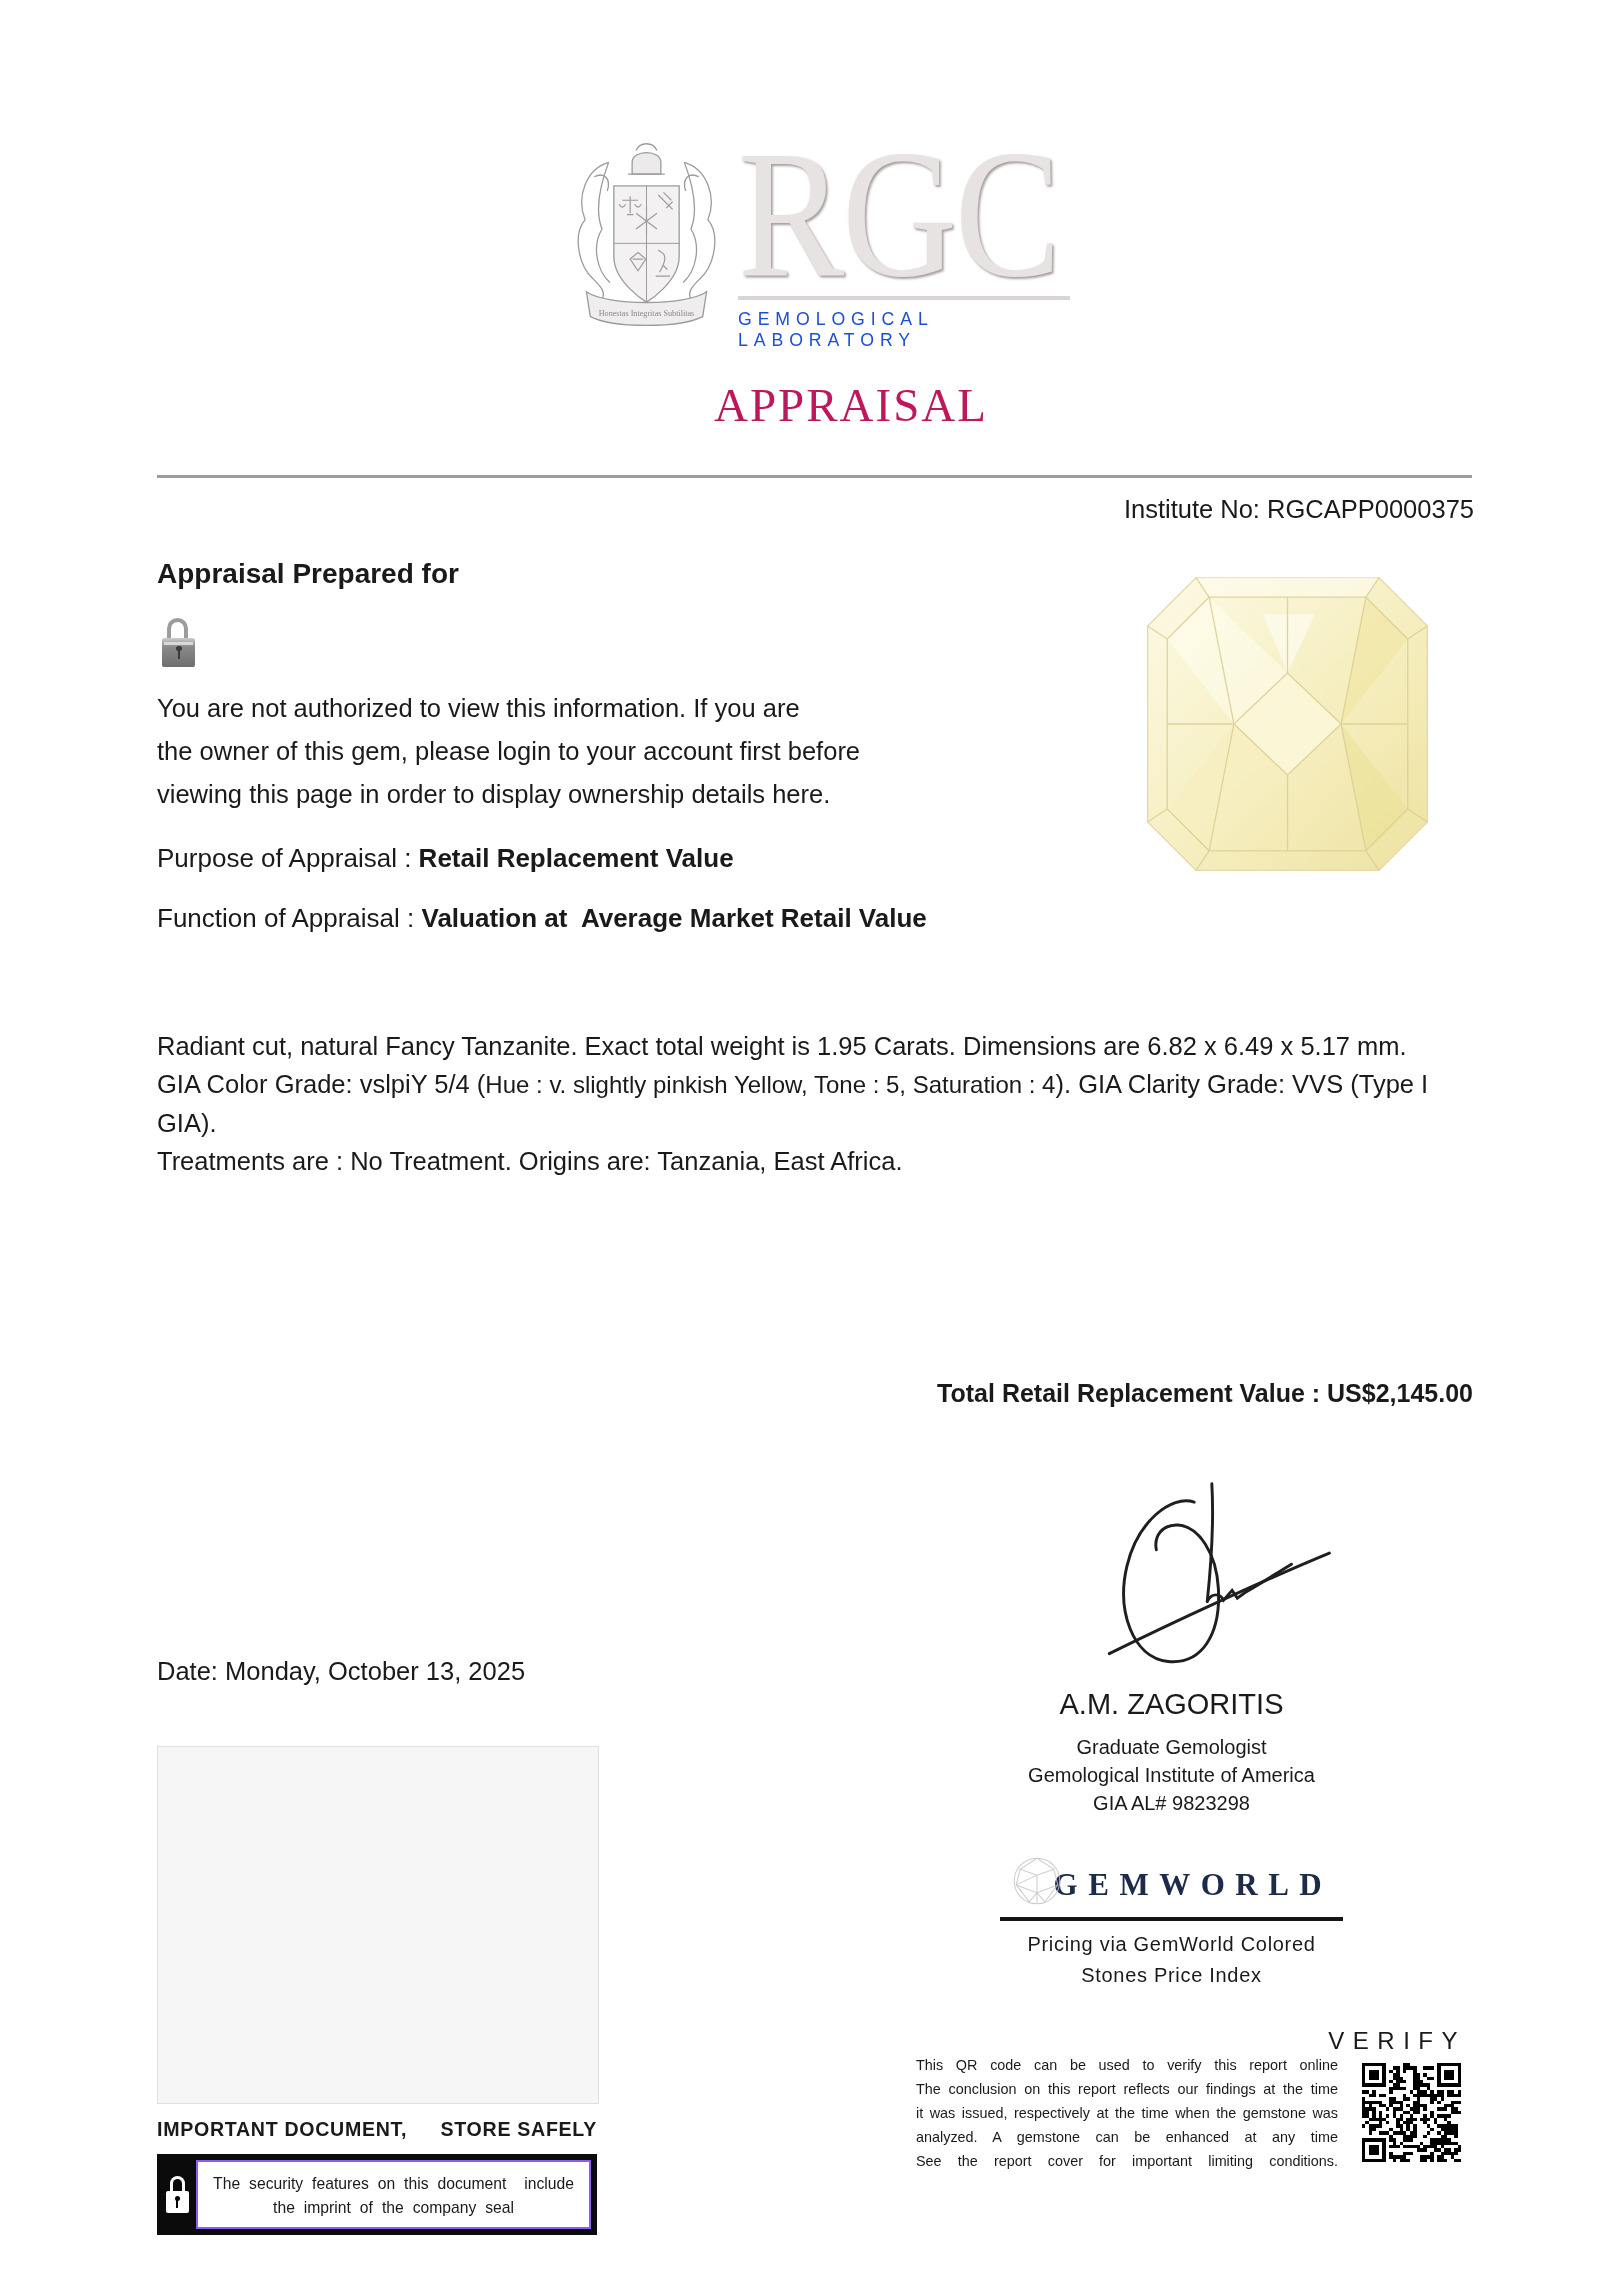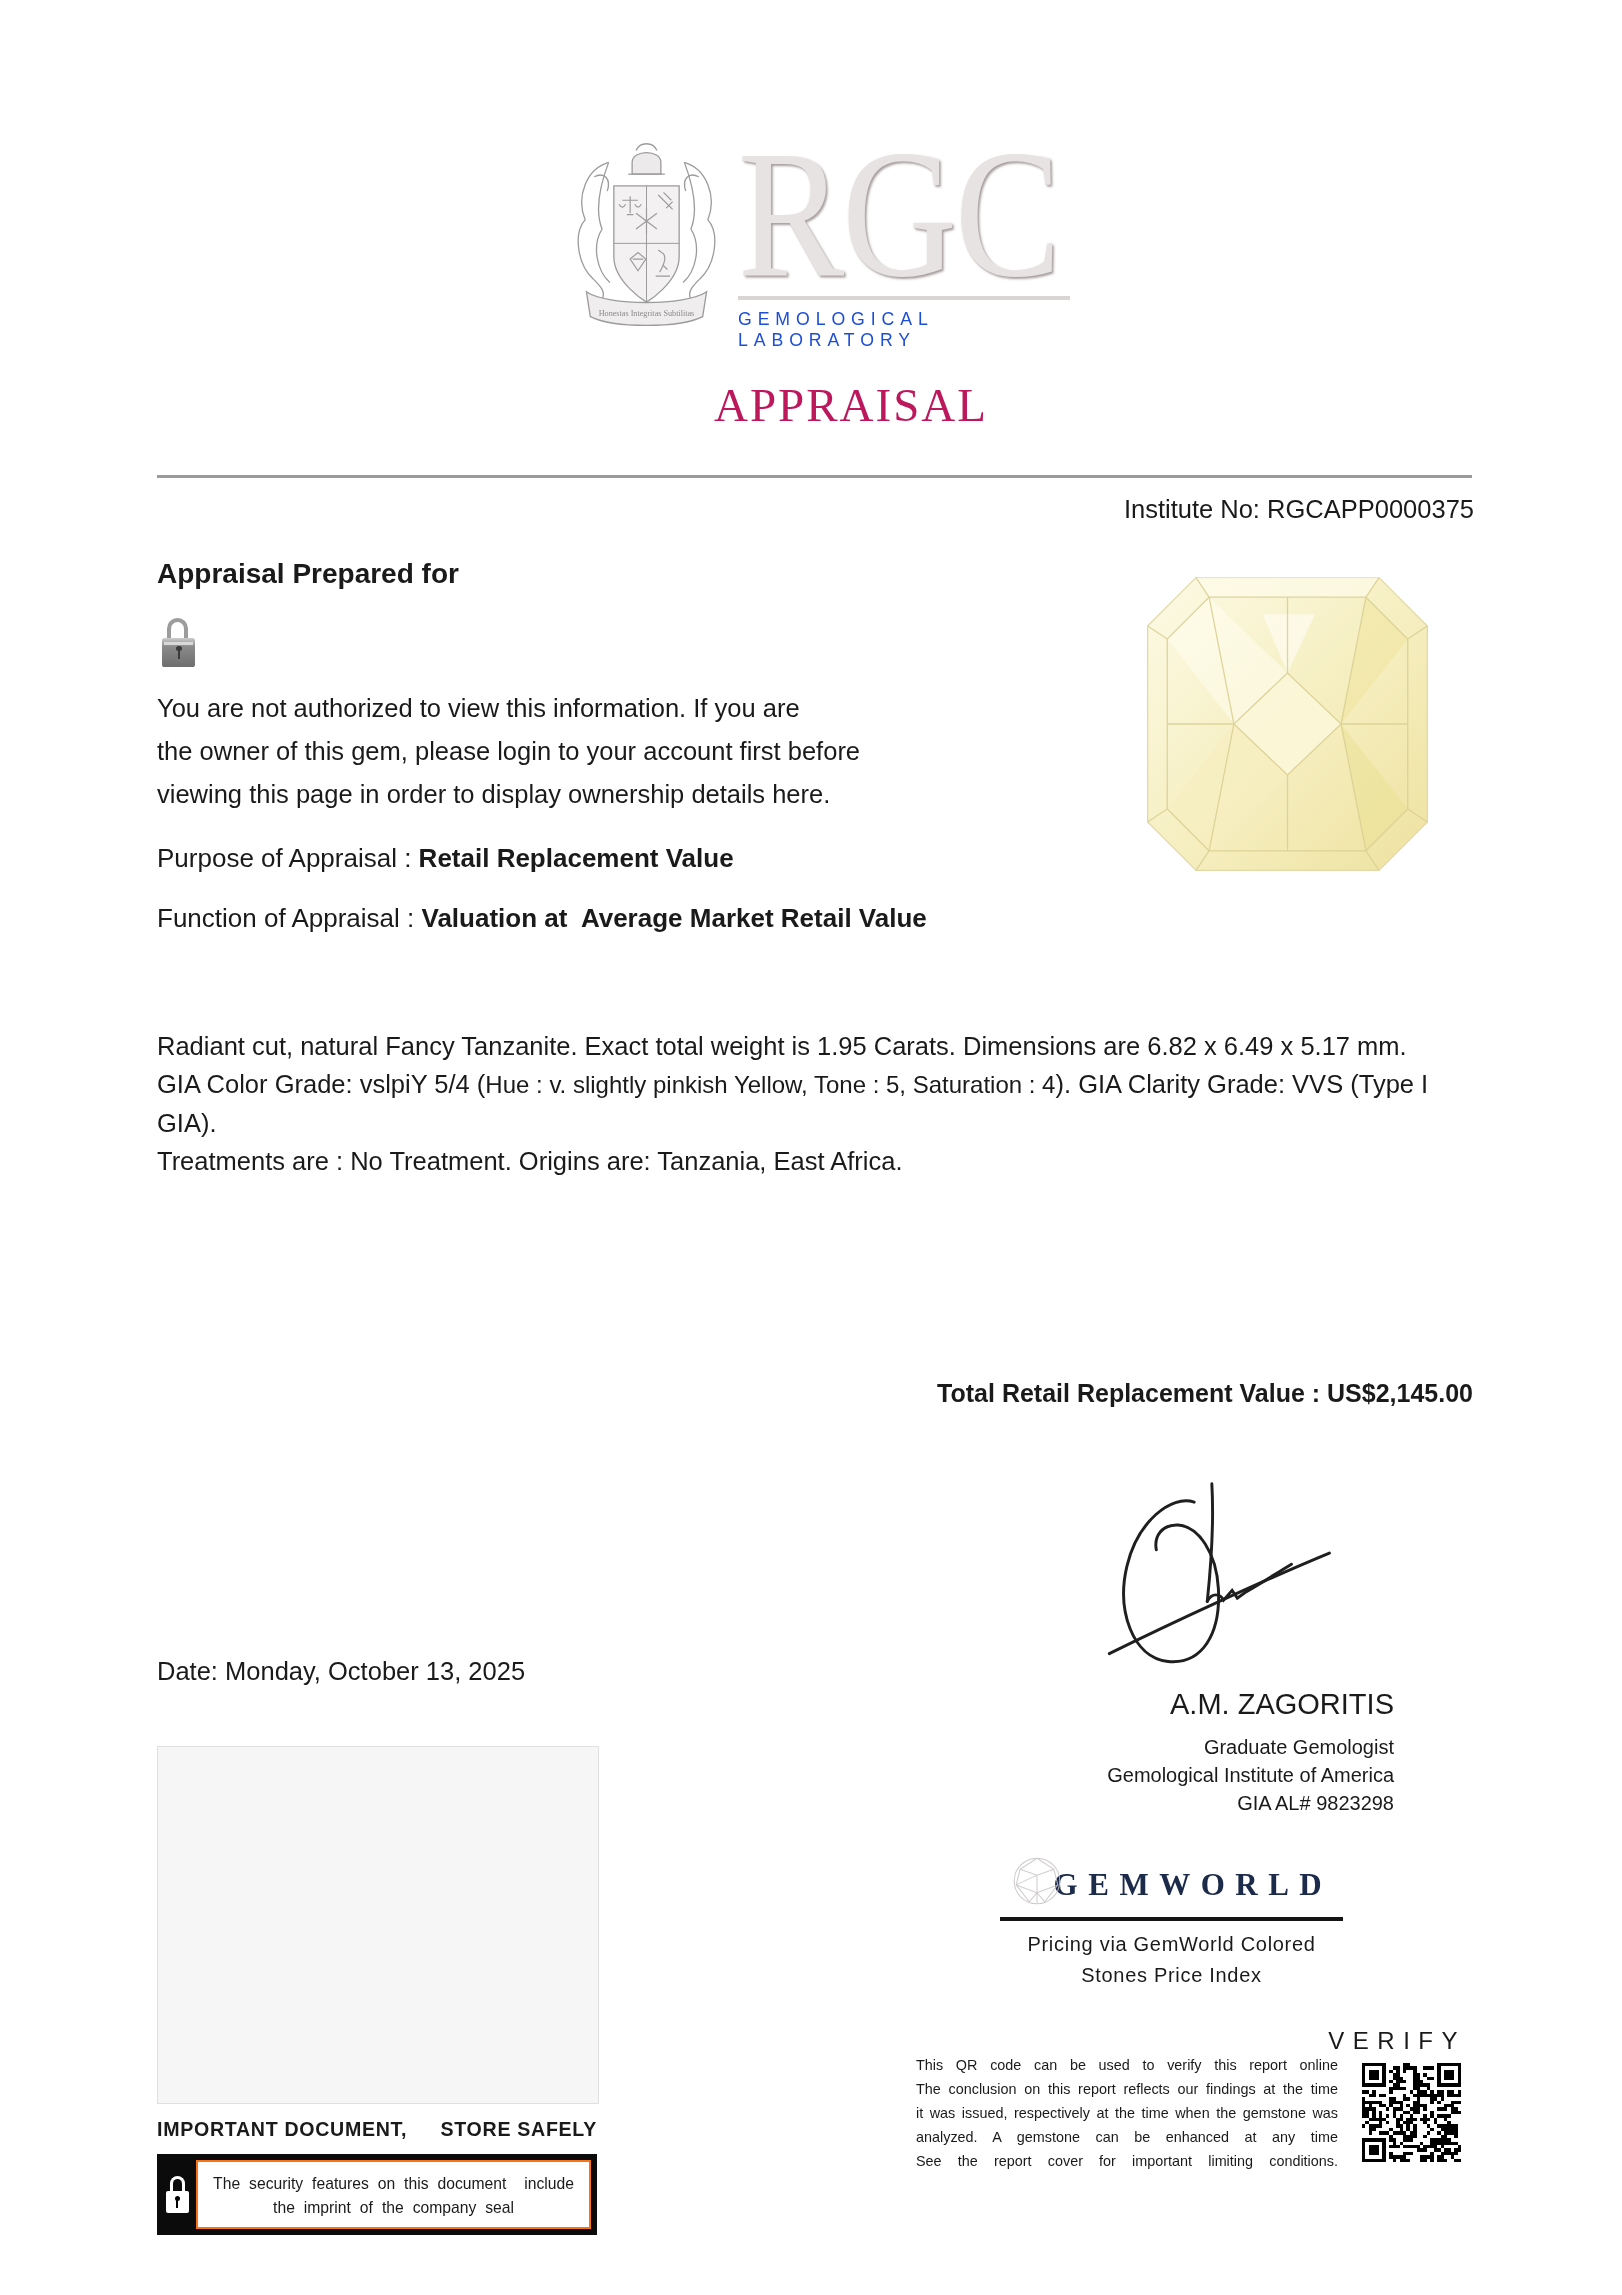--- a/index.html
+++ b/index.html
@@ -46,21 +46,21 @@
   
   .descr{left:157px;top:1027px;width:1322px;font-size:25.5px;line-height:38px;}
   .descr .small{font-size:24px;margin-top:26px;}
 
   
   .val-total{left:0;right:149px;top:1379px;text-align:right;font-size:25px;font-weight:bold;}
   .val-words{left:0;right:149px;top:1421px;text-align:right;font-size:26px;font-style:italic;}
 
   
   .signature{left:1047px;top:1476px;width:314px;height:209px;}
-  .signatory{left:949px;top:1688px;width:445px;text-align:right;}
+  .signatory{left:949px;top:1688px;width:445px;text-align:center;}
   .signatory .name{font-size:29px;margin-bottom:11.8px;}
   .signatory .sub{font-size:20px;line-height:28px;}
 
   .date-line{left:157px;top:1657px;font-size:25.5px;}
 
   
   .seal-box{left:157px;top:1746px;width:440px;height:356px;background:#f6f6f6;border:0.7px solid #e0e0e0;}
 
   
   .gemworld{left:949px;top:1857px;width:445px;text-align:center;}
@@ -75,21 +75,21 @@
   .verify-label{left:1309px;top:2027px;width:157px;text-align:right;font-size:24px;letter-spacing:8.5px;}
   .qr{left:1362px;top:2063px;width:99px;height:99px;}
   .qr-text{left:916px;top:2053px;width:422px;font-size:14.4px;line-height:24px;}
   .qline{text-align:justify;text-align-last:justify;}
 
   
   .important{left:157px;top:2118px;width:440px;display:flex;justify-content:space-between;
      font-size:19.6px;font-weight:bold;letter-spacing:0.7px;}
   .sec-box{left:157px;top:2154px;width:440px;height:81px;background:#0b0b0b;}
   .sec-inner{position:absolute;left:39px;top:5.9px;right:5.9px;bottom:5.9px;background:#ffffff;
-     border:2px solid #f97316;text-align:center;font-size:15.7px;line-height:24px;
+     border:2px solid #8b5cf6;text-align:center;font-size:15.7px;line-height:24px;
      word-spacing:4.6px;padding-top:9.8px;box-sizing:border-box;}
   .seclock{position:absolute;left:8.5px;top:22px;width:23.6px;height:37px;}
   .seclock .shackle{position:absolute;left:4.6px;top:0;width:9.2px;height:14.4px;
      border:3.3px solid #ffffff;border-bottom:none;border-radius:7.9px 7.9px 0 0;}
   .seclock .pbody{position:absolute;left:0;bottom:0;width:23.6px;height:22px;background:#ffffff;border-radius:2px;}
   .seclock .keyhole{position:absolute;left:9.2px;top:5.2px;width:5.2px;height:5.2px;border-radius:50%;background:#000;}
   .seclock .keystem{position:absolute;left:10.8px;top:9.2px;width:2px;height:7.9px;background:#000;}
 </style>
 </head>
 <body>

